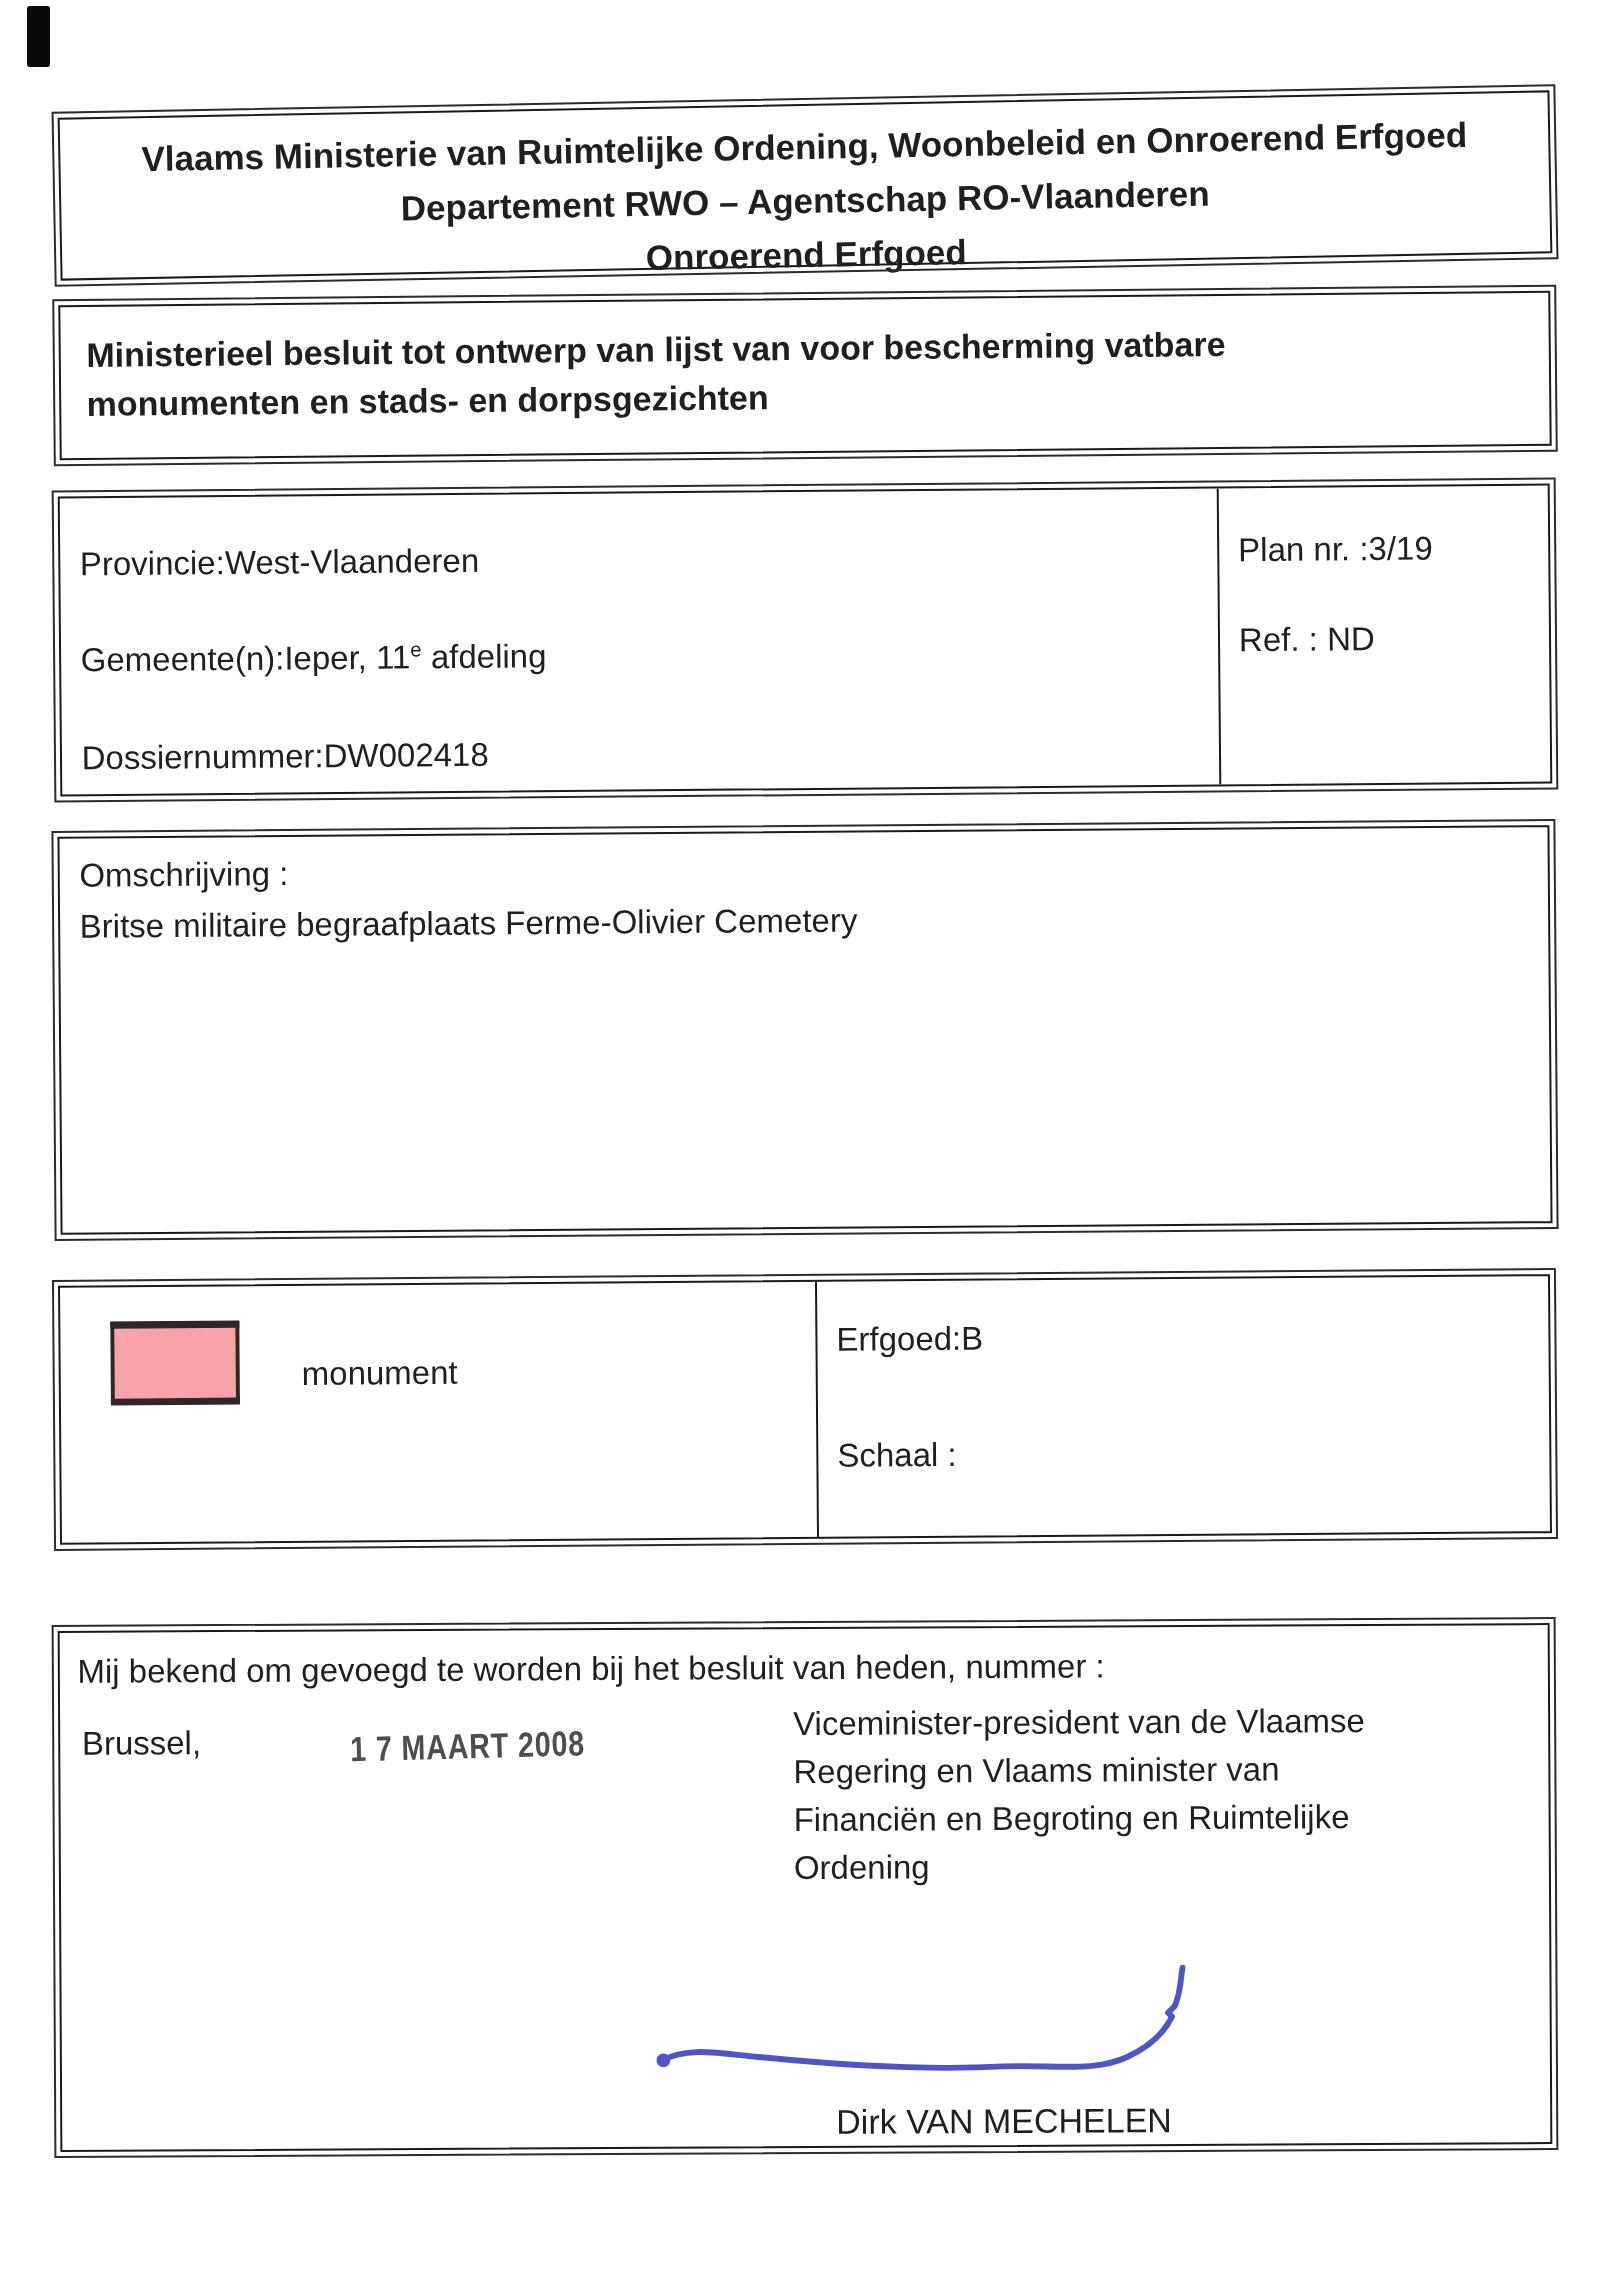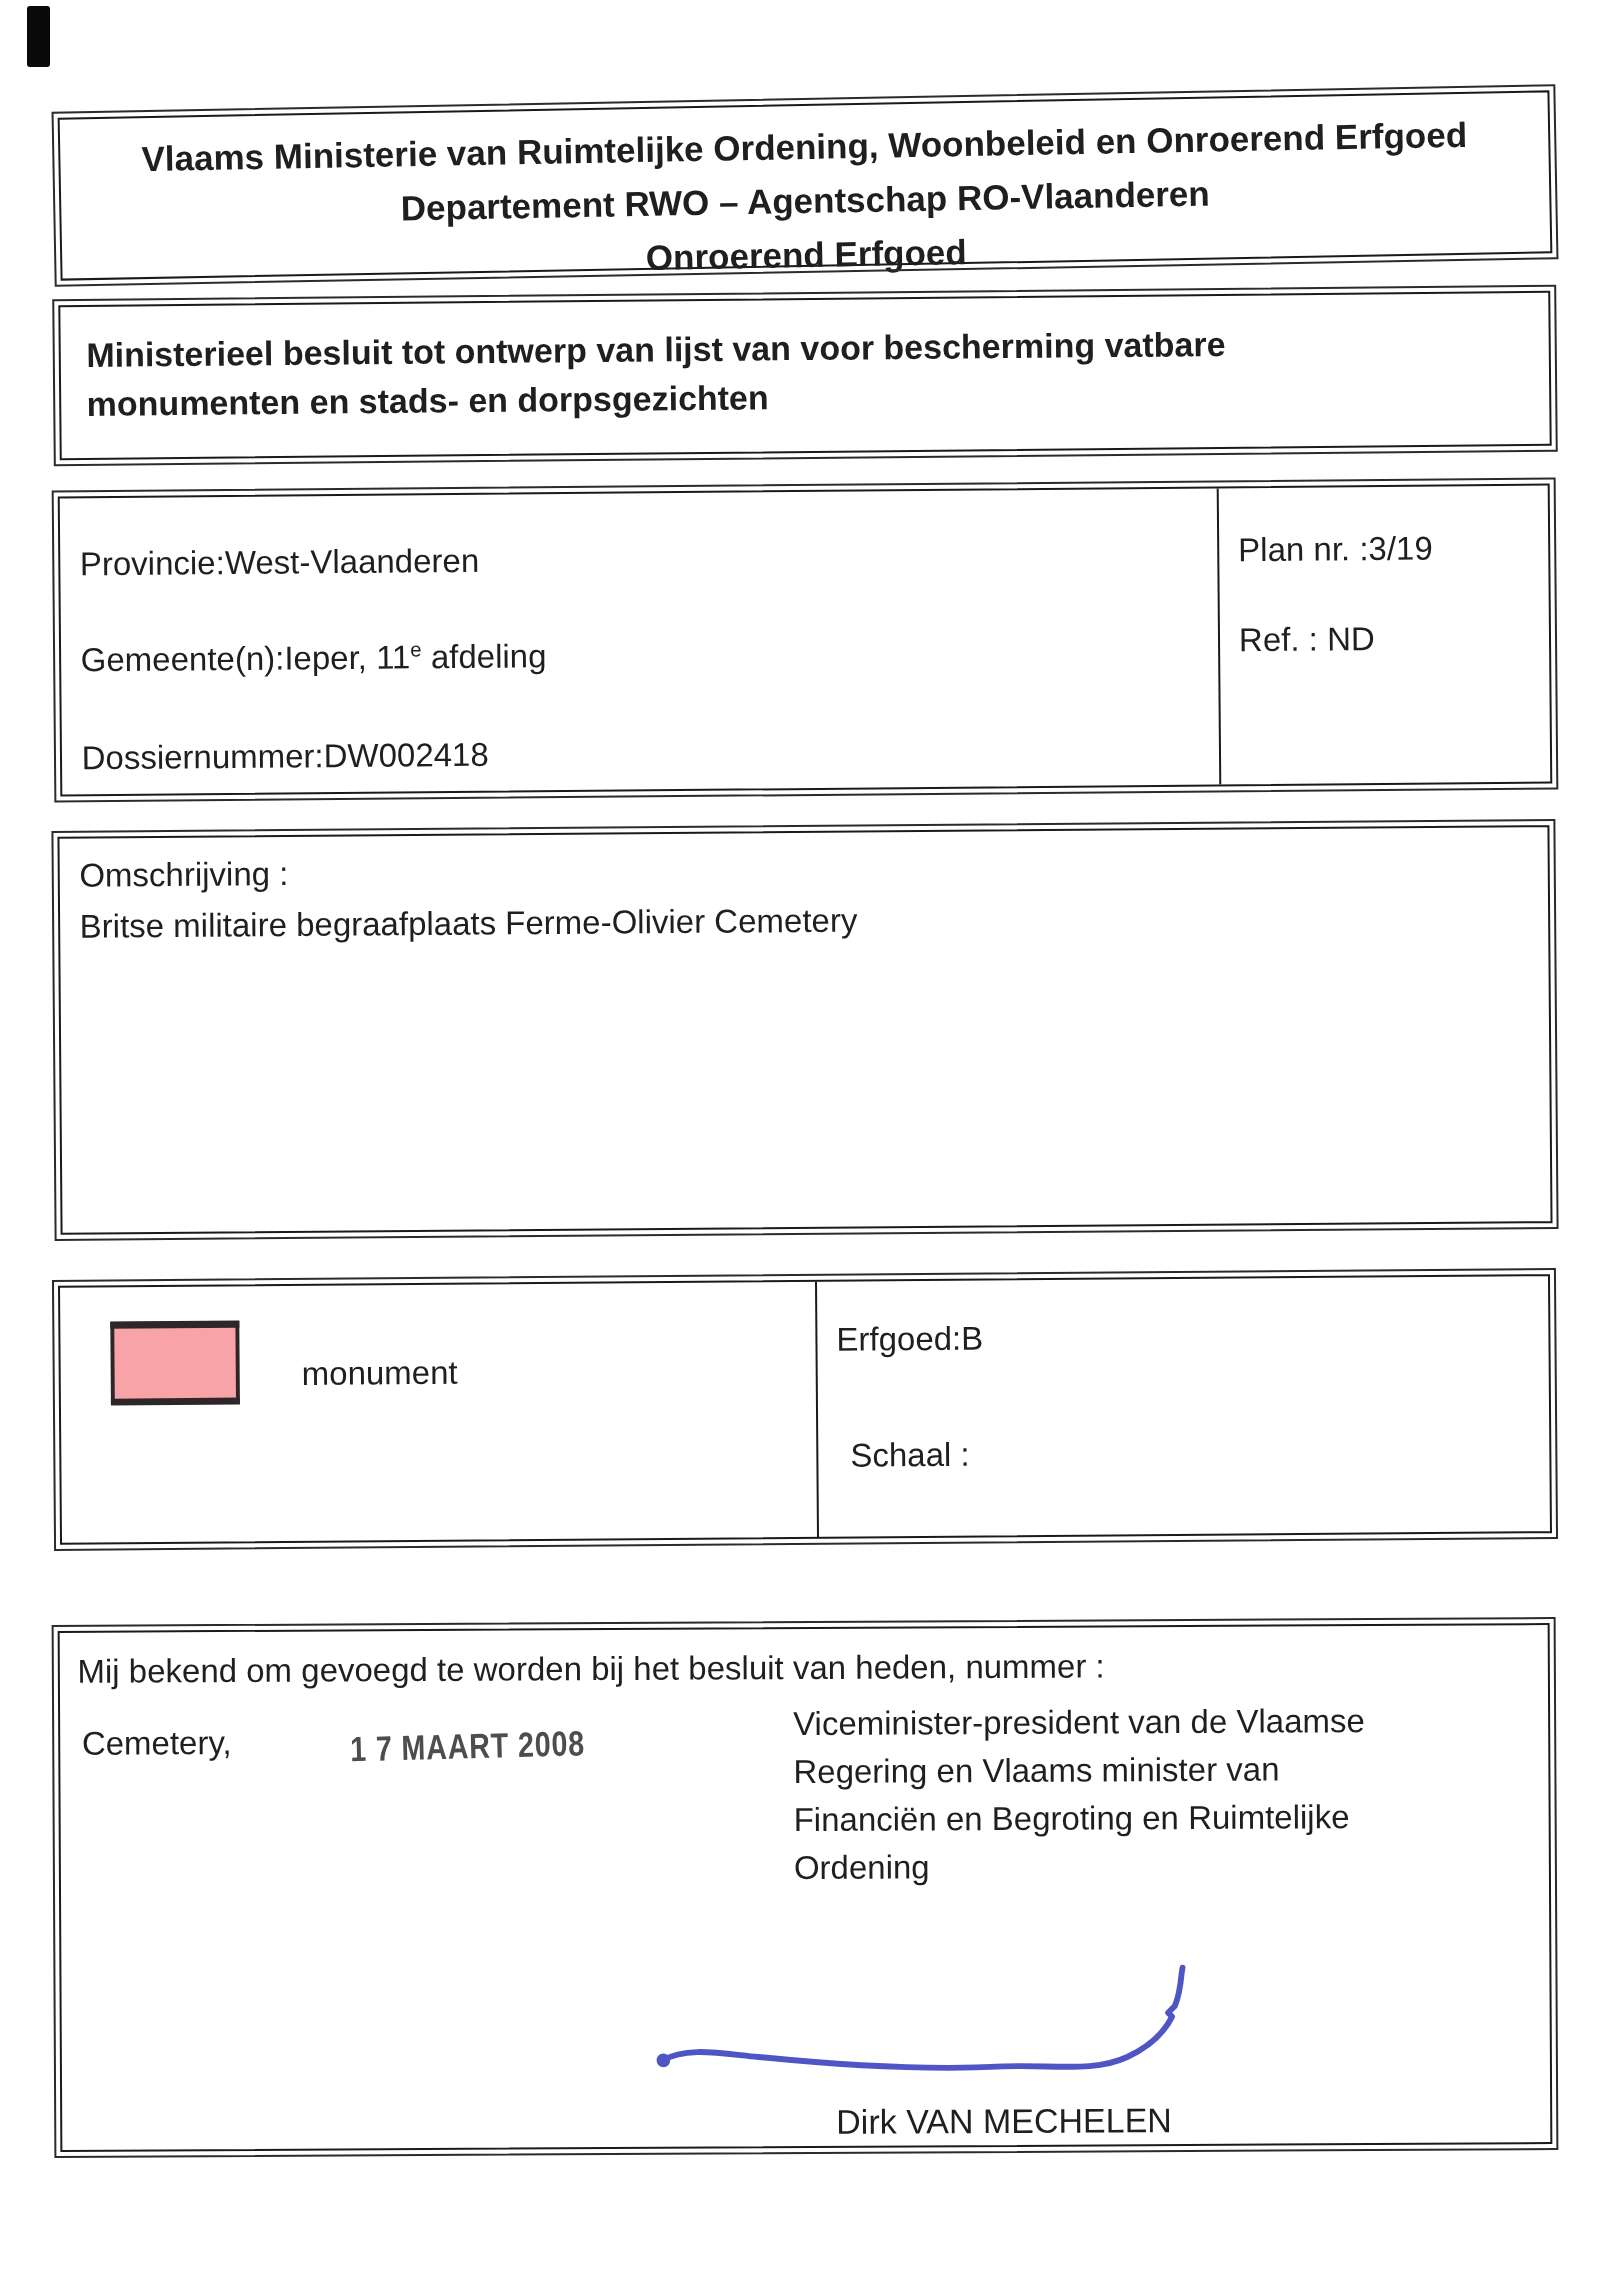--- a/index.html
+++ b/index.html
@@ -37,21 +37,21 @@
   .info-ref{left:1178px;top:133px;}
   sup{font-size:0.62em;vertical-align:super;line-height:0;}
   .description-box{top:831px;height:398px;transform:rotate(-0.45deg);}
   .desc-label{left:19.6px;top:17.6px;}
   .desc-value{left:19.6px;top:69px;}
   .legend-box{top:1280px;height:259px;transform:rotate(-0.45deg);}
   .legend-div{left:755px;}
   .swatch-svg{position:absolute;left:49px;top:33px;}
   .legend-label{left:241px;top:69px;}
   .legend-sectie{left:776px;top:39px;}
-  .legend-schaal{left:776px;top:155px;margin-left:13px;}
+  .legend-schaal{left:776px;top:155px;}
   .signature-box{top:1627px;height:521px;transform:rotate(-0.3deg);}
   .sig-intro{left:17.6px;top:19.6px;}
   .sig-place{left:21.6px;top:92px;}
   .sig-stamp{
     position:absolute;left:290px;top:98px;
     font-size:35px;font-weight:700;color:#4d4d4d;letter-spacing:1px;
     transform:rotate(-1.2deg) scaleX(0.82);transform-origin:left center;white-space:nowrap;
   }
   .minister-block{position:absolute;left:733px;top:71px;font-size:33px;line-height:48px;}
   .minister-block div{white-space:nowrap;}
@@ -101,21 +101,21 @@
       <line x1="1" y1="5" x2="133" y2="5" stroke="#2e2629" stroke-width="7"></line>
       <line x1="1" y1="83" x2="133" y2="83" stroke="#2e2629" stroke-width="6"></line>
     </svg>
     <div class="cell-text legend-label">monument</div>
     <div class="cell-text legend-sectie">Erfgoed:B</div>
     <div class="cell-text legend-schaal">Schaal :</div>
   </section>
 
   <section class="box signature-box">
     <div class="cell-text sig-intro">Mij bekend om gevoegd te worden bij het besluit van heden, nummer :</div>
-    <div class="cell-text sig-place">Cemetery,</div>
+    <div class="cell-text sig-place">Brussel,</div>
     <div class="sig-stamp">1 7 MAART 2008</div>
     <div class="minister-block">
       <div>Viceminister-president van de Vlaamse</div>
       <div>Regering en Vlaams minister van</div>
       <div>Financiën en Begroting en Ruimtelijke</div>
       <div>Ordening</div>
     </div>
     <svg class="sig-svg" width="608" height="137" viewBox="0 0 620 140">
       <circle cx="53" cy="110" r="7" fill="#4f55c5"></circle>
       <path d="M 52 110

